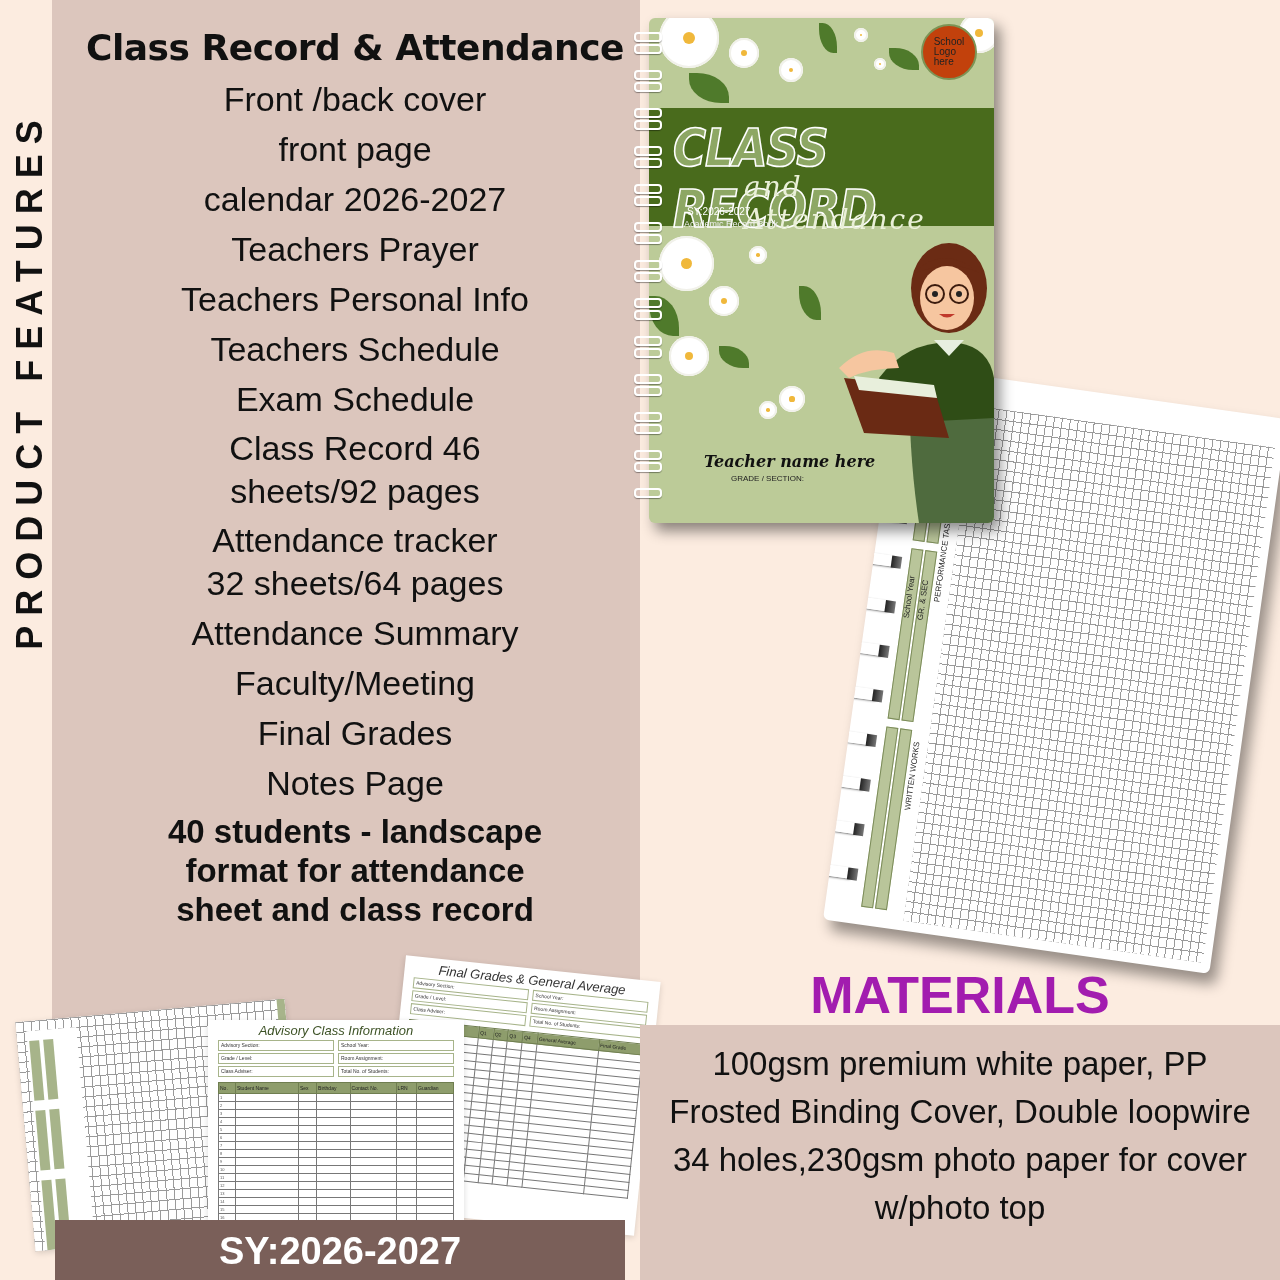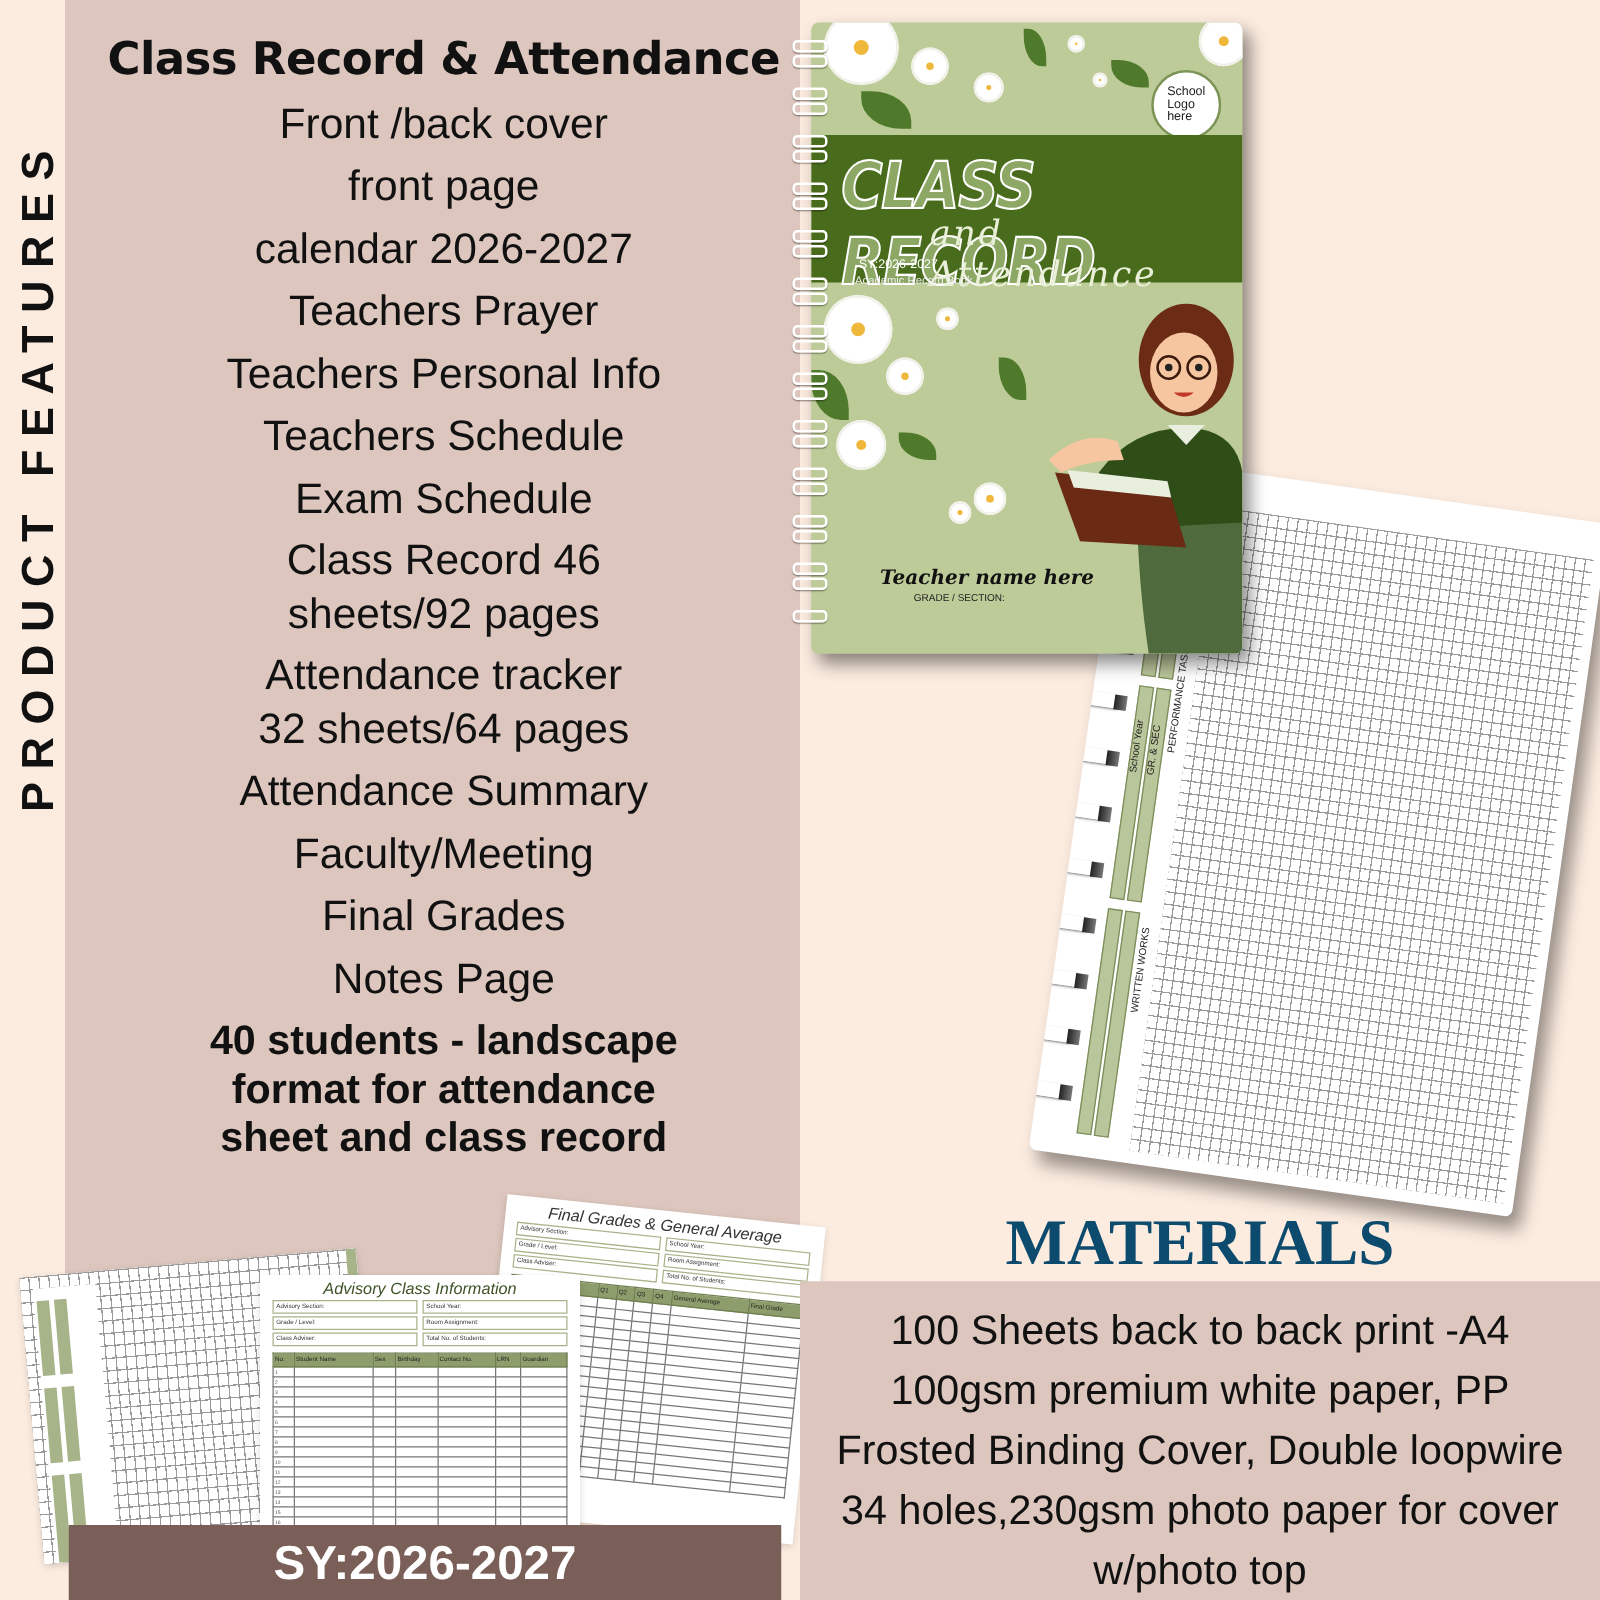--- a/index.html
+++ b/index.html
@@ -39,21 +39,21 @@
   .grades-title { text-align:center; font-style:italic; font-size:13px; color:#333; margin-top:4px; }
 
   .sy-banner { position:absolute; left:55px; top:1220px; width:570px; height:60px; background:#7a5f59; color:#fff; text-align:center; font-weight:bold; font-size:38px; line-height:62px; }
 
   
   .cover { position:absolute; left:649px; top:18px; width:345px; height:505px; background:#bccb98; border-radius:6px; box-shadow:6px 8px 14px rgba(0,0,0,0.45); overflow:hidden; }
   .cover-flowers-top { position:absolute; left:0; top:0; width:100%; height:90px; }
   .flower { position:absolute; border-radius:50%; background:#fff; box-shadow:0 0 0 2px #f1f1ea inset; }
   .flower::after { content:""; position:absolute; left:40%; top:40%; width:20%; height:20%; background:#f0b83b; border-radius:50%; }
   .leaf { position:absolute; background:#4f7a2b; border-radius:0 80% 0 80%; }
-  .logo-circle { position:absolute; left:272px; top:38px; width:52px; height:52px; border-radius:50%; background:#ffffff; border:2px solid #7c9456; color:#222; font-size:10px; line-height:10px; display:flex; align-items:center; justify-content:center; text-align:left; }
+  .logo-circle { position:absolute; left:272px; top:6px; width:52px; height:52px; border-radius:50%; background:#c2410c; border:2px solid #7c9456; color:#222; font-size:10px; line-height:10px; display:flex; align-items:center; justify-content:center; text-align:left; }
   .cover-band { position:absolute; left:0; top:90px; width:100%; height:118px; background:#496b1c; }
   .cover-title { position:absolute; left:24px; top:10px; font-family:"DejaVu Sans", sans-serif; font-weight:bold; font-style:italic; font-size:45px; color:#8da764; -webkit-text-stroke:1.5px #fff; letter-spacing:-1px; transform:scaleY(1.15); transform-origin:top left; }
   .cover-subtitle { position:absolute; left:95px; top:62px; font-family:"DejaVu Serif", serif; font-style:italic; font-size:28px; color:#eaf0d8; letter-spacing:2px; }
   .cover-sy { position:absolute; left:38px; top:98px; font-size:10px; color:#fff; }
   .cover-sub2 { position:absolute; left:35px; top:111px; font-size:9px; color:#eee; }
   .cover-lower { position:absolute; left:0; top:208px; width:100%; height:297px; }
   .teacher-name { position:absolute; left:55px; top:434px; font-family:"DejaVu Serif", serif; font-weight:bold; font-style:italic; font-size:16px; color:#111; }
   .grade-section { position:absolute; left:82px; top:456px; font-size:8px; color:#222; }
   .teacher-figure { position:absolute; left:190px; top:210px; width:155px; height:295px; }
   .spiral-left { position:absolute; left:634px; top:32px; width:24px; height:470px; }
@@ -63,21 +63,21 @@
   .record-wrap { position:absolute; left:860px; top:390px; width:400px; height:560px; transform:rotate(8deg); transform-origin:center; }
   .record-sheet { position:absolute; left:0; top:0; width:390px; height:560px; background:#fff; border-radius:6px; box-shadow:8px 10px 14px rgba(0,0,0,0.4); overflow:hidden; }
   .record-grid { position:absolute; left:80px; top:30px; right:8px; bottom:10px; }
   .record-label { position:absolute; font-size:8px; color:#222; transform:rotate(-90deg); transform-origin:left top; white-space:nowrap; }
   .record-box { position:absolute; background:#b9c59a; border:1px solid #7c8c5a; }
   .record-spiral { position:absolute; left:-12px; top:10px; width:40px; height:540px; }
   .r-ring { position:absolute; left:0; width:32px; height:7px; border:2px solid #fff; border-radius:5px; box-shadow:0 1px 2px rgba(0,0,0,0.5); }
   .r-hole { position:absolute; left:30px; width:10px; height:12px; background:linear-gradient(90deg,#222,#777); }
 
   
-  .materials-title { position:absolute; left:640px; top:960px; width:640px; text-align:center; font-family:Liberation Serif, serif; font-weight:bold; font-size:52px; color:#0c4a6e; line-height:70px; }
+  .materials-title { position:absolute; left:640px; top:960px; width:640px; text-align:center; font-family:Liberation Sans, sans-serif; font-weight:bold; font-size:52px; color:#a21caf; line-height:70px; }
   .materials-panel { position:absolute; left:640px; top:1025px; width:640px; height:255px; background:#dcc6bd; }
   .materials-list { position:absolute; left:640px; top:1040px; width:640px; text-align:center; color:#111; }
   .material { font-size:33px; line-height:48px; }
 </style>
 </head>
 <body>
 
 <div class="features-panel"></div>
 
 <div class="vertical-title">
@@ -629,18 +629,17 @@
   <div class="ring" style="top:380px;"></div>
     <div class="ring" style="top:392px;"></div>
   <div class="ring" style="top:418px;"></div>
     <div class="ring" style="top:430px;"></div>
   <div class="ring" style="top:456px;"></div>
 </div>
 
 <div class="materials-title">MATERIALS</div>
 <div class="materials-panel"></div>
 <div class="materials-list">
-  <div class="material">100 Sheets back to back print -A4</div>
   <div class="material">100gsm premium white paper, PP</div>
   <div class="material">Frosted Binding Cover, Double loopwire</div>
   <div class="material">34 holes,230gsm photo paper for cover</div>
   <div class="material">w/photo top</div>
 </div>
 
 </body></html>

